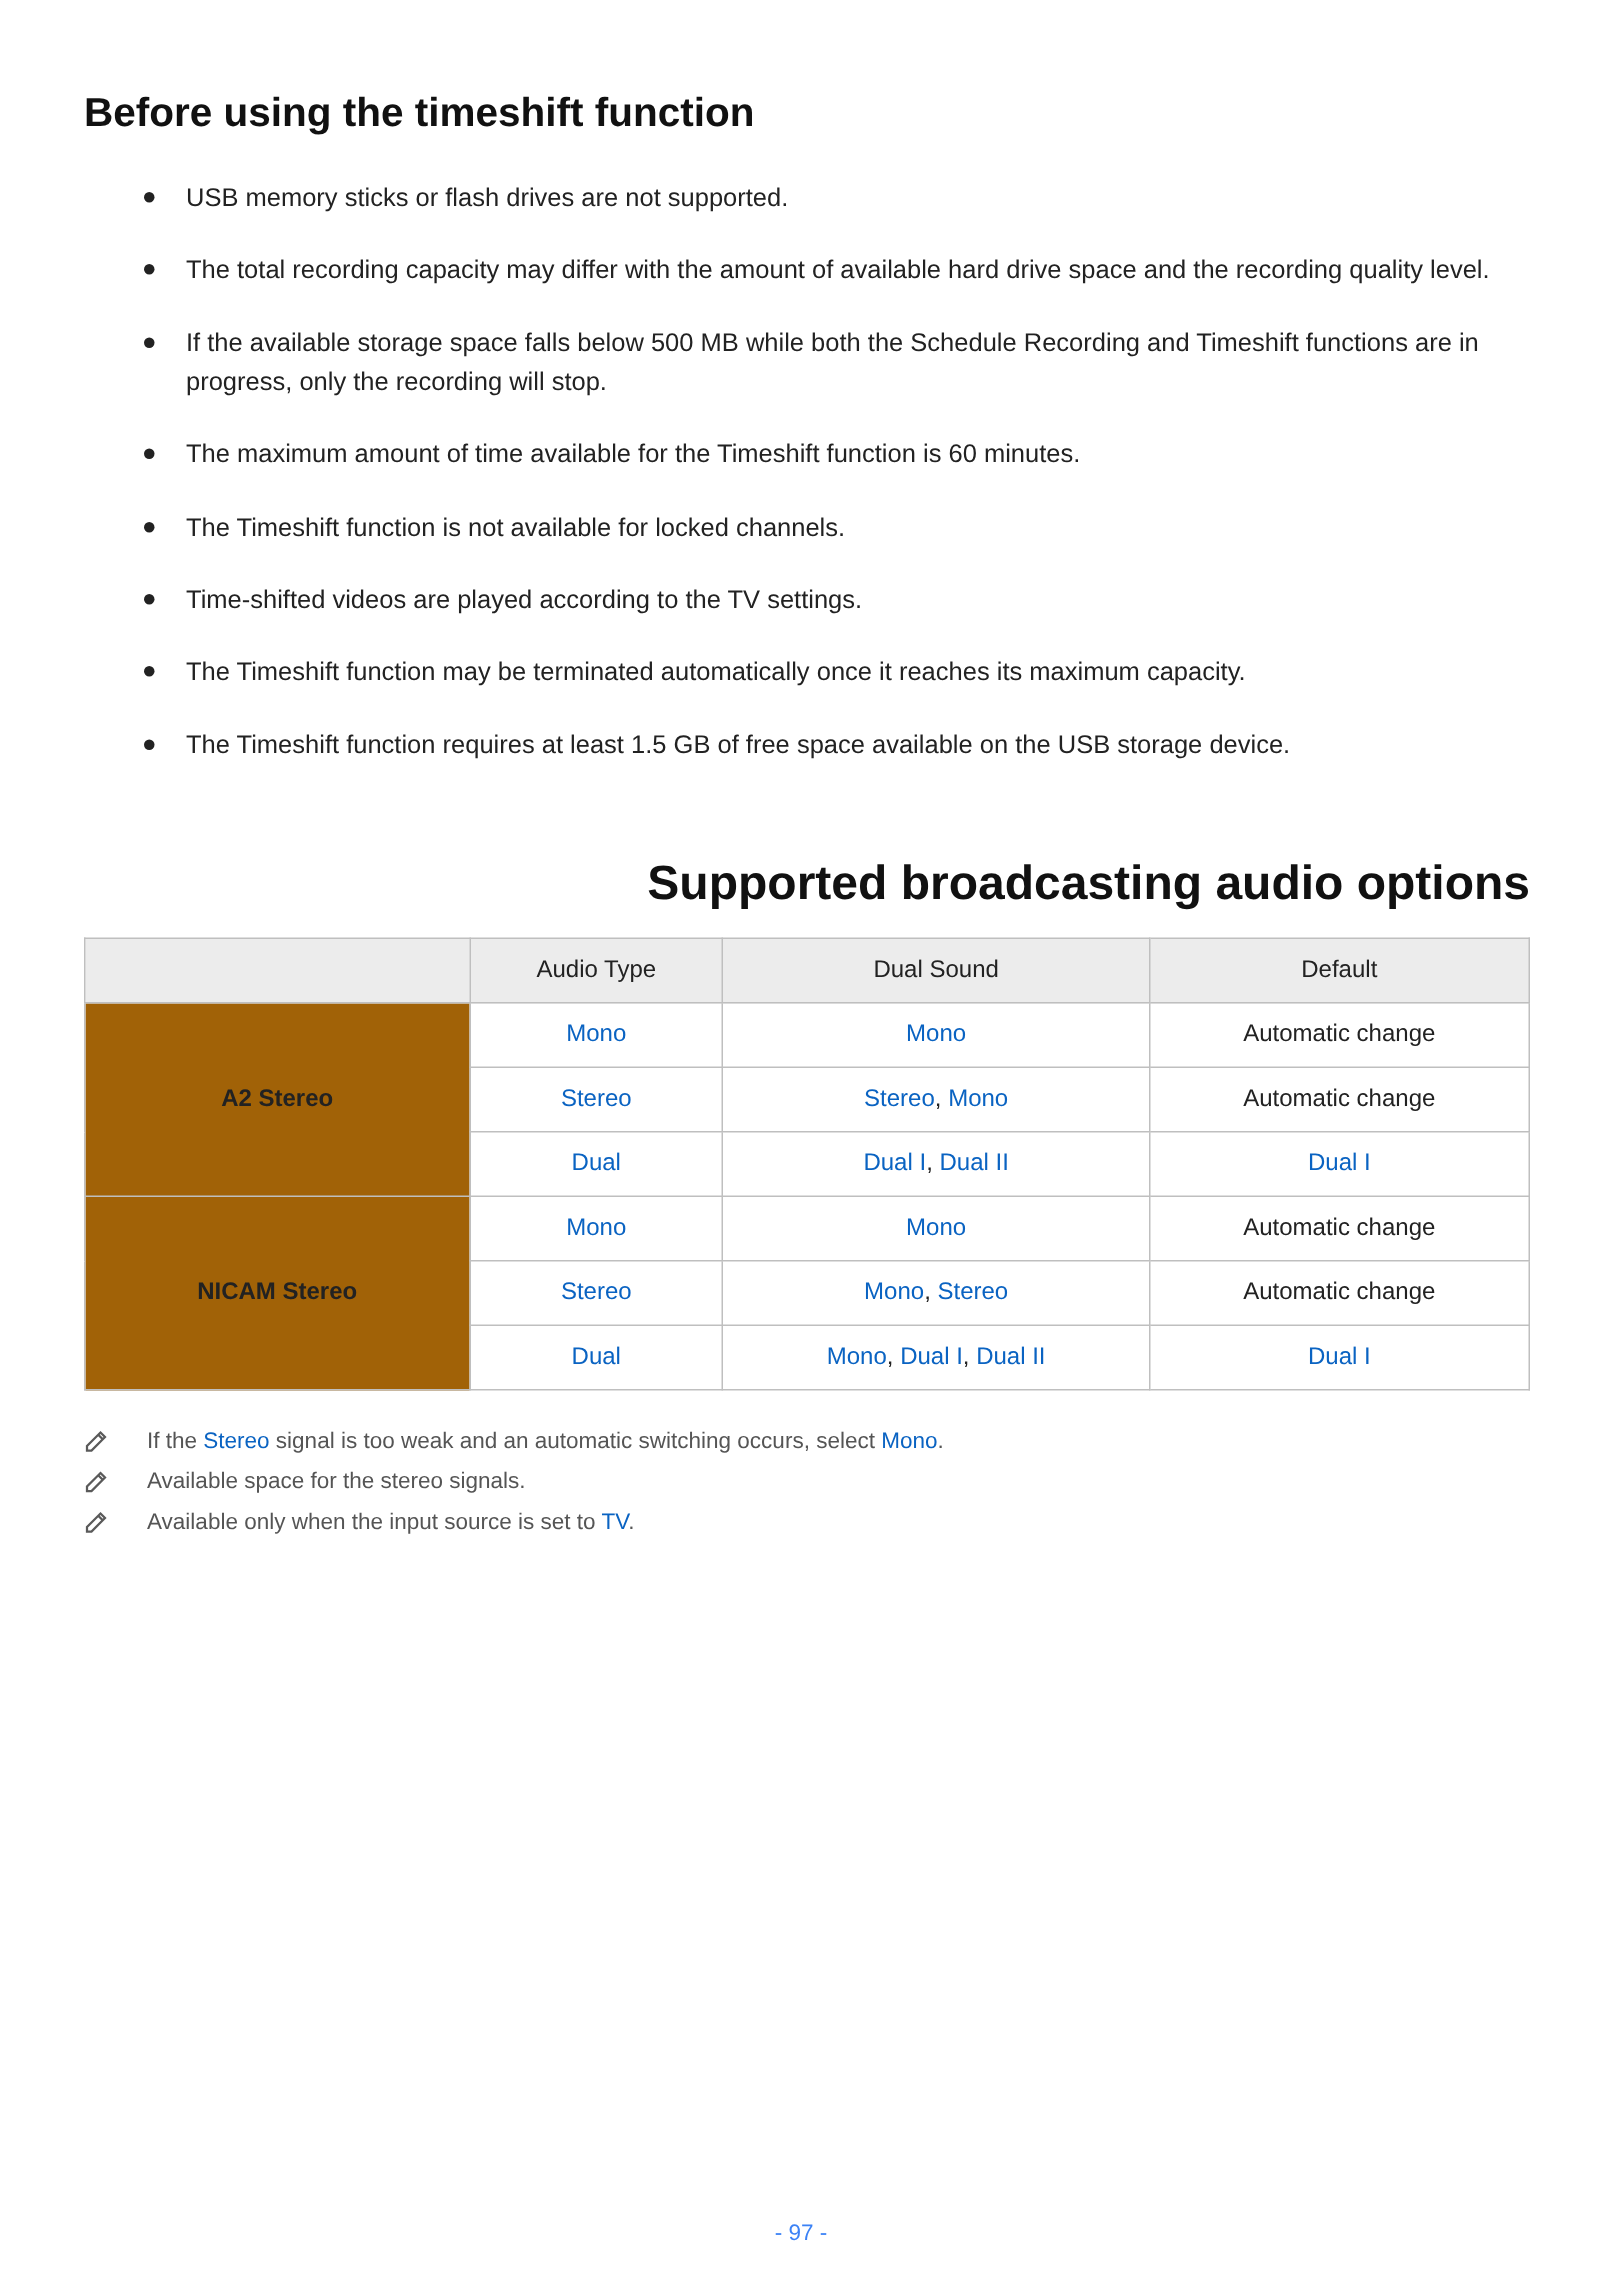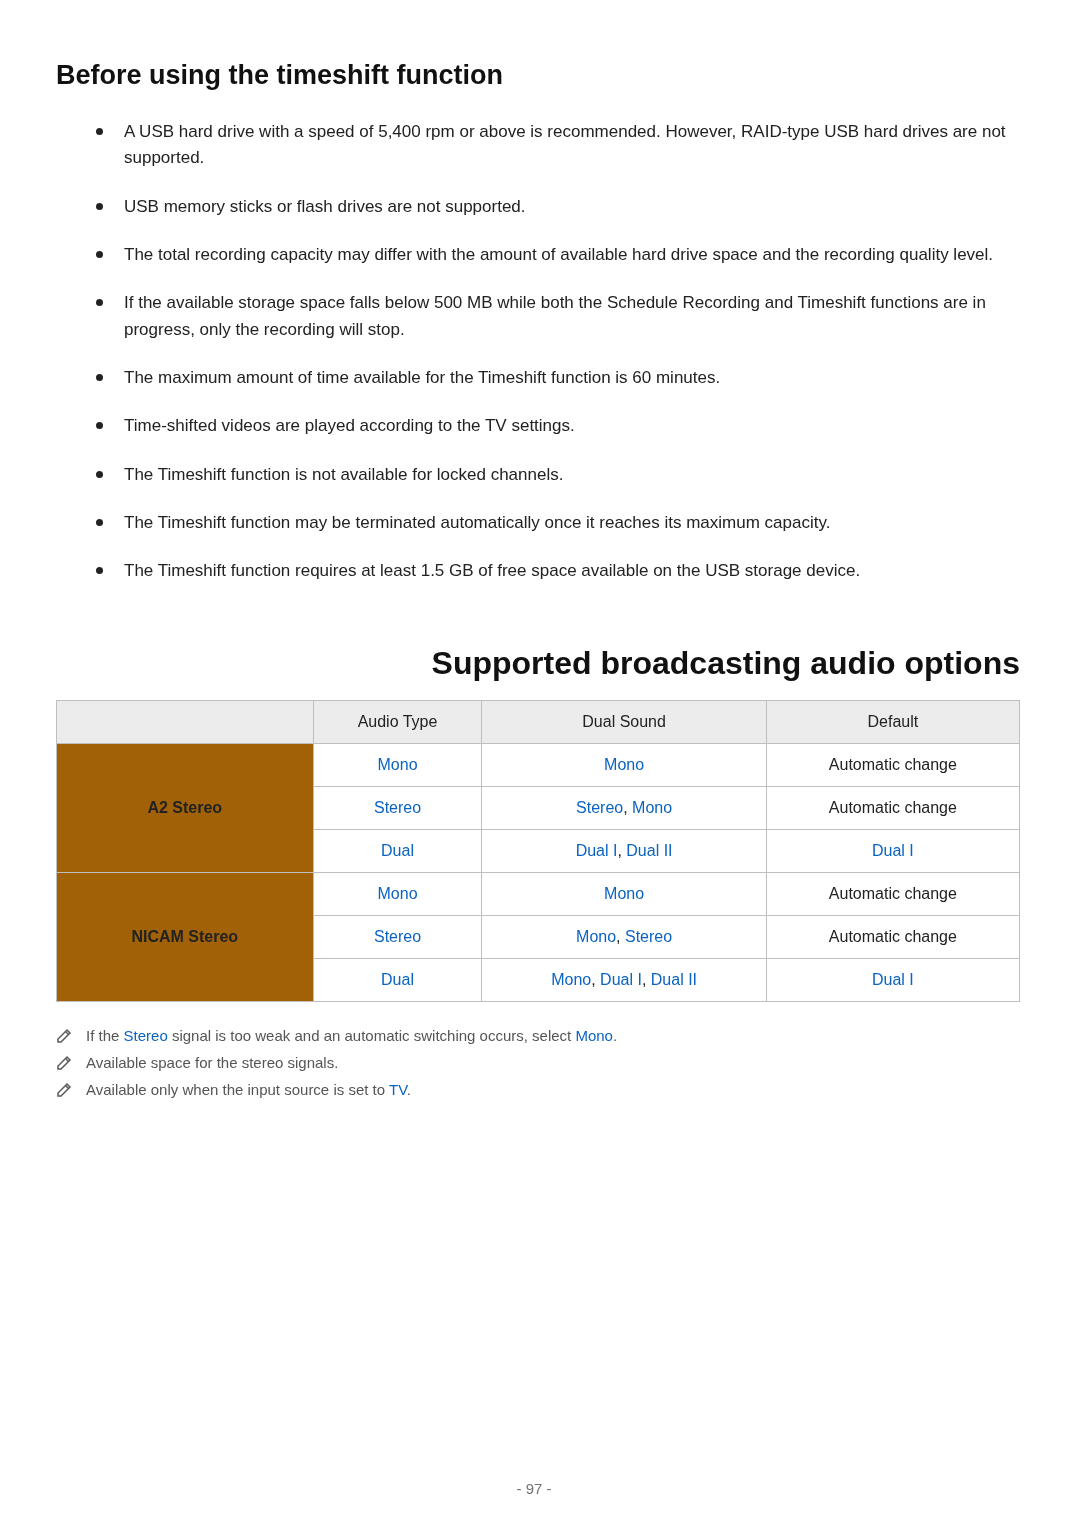--- a/index.html
+++ b/index.html
@@ -77,56 +77,55 @@
     font-weight: bold;
   }
   .link { color: #0a63c2; }
 
   .notes {
     margin-top: 6px;
   }
   .note-row {
     display: flex;
     align-items: center;
-    gap: 14px;
+    gap: 26px;
     font-size: 15px;
     color: #555;
     margin: 10px 0;
   }
   .pencil-icon {
     flex: 0 0 auto;
     color: #5a5a5a;
     margin-top: 1px;
   }
   .pencil-icon svg { display: block; }
 
   .pagenum {
     position: absolute;
     bottom: 30px;
     left: 0;
     right: 12px;
     text-align: center;
     font-size: 15px;
-    color: #737373;
+    color: #3b82f6;
   }
 </style>
 </head>
 <body>
 
 <div class="page">
 
   <h2 class="section">Before using the timeshift function</h2>
   <ul class="bullets" id="bullet-list">
-      <li>A USB hard drive with a speed of 5,400 rpm or above is recommended. However, RAID-type USB hard drives are not supported.</li>
       <li>USB memory sticks or flash drives are not supported.</li>
       <li>The total recording capacity may differ with the amount of available hard drive space and the recording quality level.</li>
       <li>If the available storage space falls below 500 MB while both the Schedule Recording and Timeshift functions are in progress, only the recording will stop.</li>
       <li>The maximum amount of time available for the Timeshift function is 60 minutes.</li>
+      <li>The Timeshift function is not available for locked channels.</li>
       <li>Time-shifted videos are played according to the TV settings.</li>
-      <li>The Timeshift function is not available for locked channels.</li>
       <li>The Timeshift function may be terminated automatically once it reaches its maximum capacity.</li>
       <li>The Timeshift function requires at least 1.5 GB of free space available on the USB storage device.</li>
     </ul>
 
   <h1 class="section-big">Supported broadcasting audio options</h1>
 
   <table class="audio" id="audio-table">
     <thead>
       <tr>
         <th></th>

